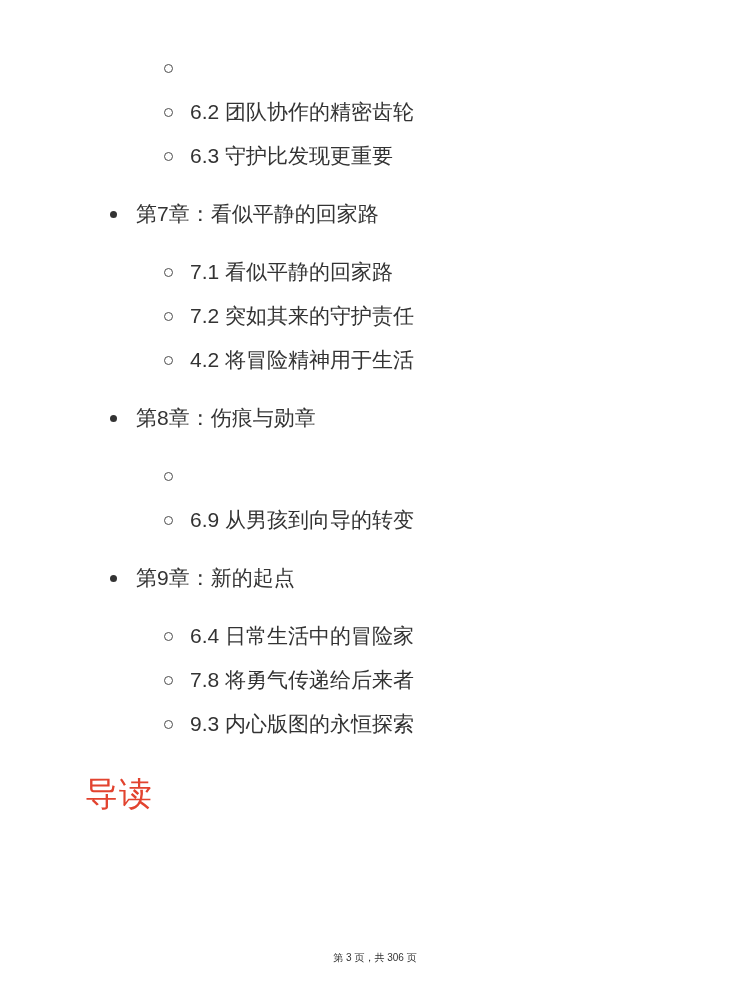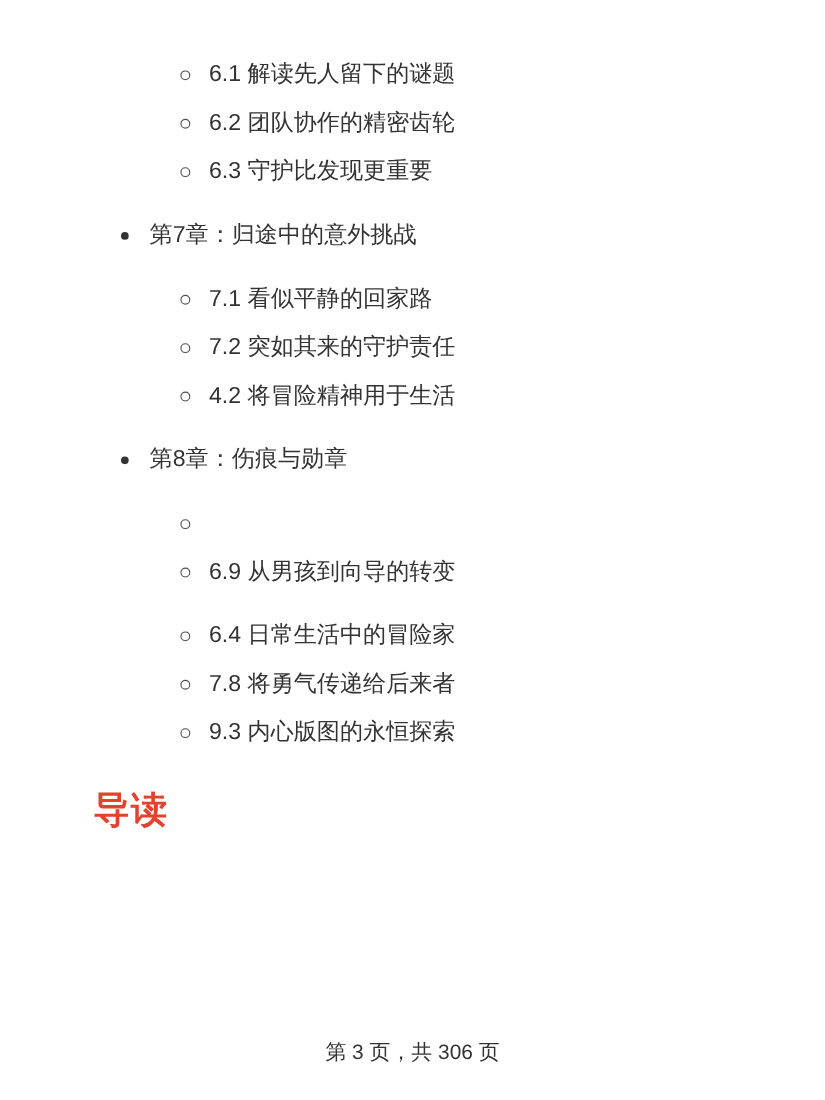--- a/index.html
+++ b/index.html
@@ -59,60 +59,59 @@
     border-radius: 50%;
     border: 1.4px solid #4d4d4d;
     background: transparent;
     margin-right: 17px;
     box-sizing: content-box;
   }
   .section-heading {
     margin: 26px 0 0 85px;
     font-size: 33px;
     line-height: 44px;
-    font-weight: 700;
+    font-weight: 400;
     letter-spacing: 1px;
   }
   .page-footer {
     position: absolute;
     left: 0;
     top: 946px;
     width: 100%;
     text-align: center;
-    font-size: 19px;
+    font-size: 10px;
     line-height: 24px;
     color: #333333;
   }
 </style>
 </head>
 <body>
 
 <div class="doc-page">
 
   <div class="toc">
 
     <ul class="toc-list">
       <li class="toc-row sub-row">
         <span class="bullet-circle"></span>
-        <span>6.1 解读先人留下的谜题</span>
       </li>
       <li class="toc-row sub-row">
         <span class="bullet-circle"></span>
         <span>6.2 团队协作的精密齿轮</span>
       </li>
       <li class="toc-row sub-row">
         <span class="bullet-circle"></span>
         <span>6.3 守护比发现更重要</span>
       </li>
     </ul>
 
     <ul class="toc-list">
       <li class="toc-row chapter-row">
         <span class="bullet-disc"></span>
-        <span>第7章：归途中的意外挑战</span>
+        <span>第7章：看似平静的回家路</span>
       </li>
       <li>
         <ul class="sub-list">
           <li class="toc-row sub-row">
             <span class="bullet-circle"></span>
             <span>7.1 看似平静的回家路</span>
           </li>
           <li class="toc-row sub-row">
             <span class="bullet-circle"></span>
             <span>7.2 突如其来的守护责任</span>
@@ -137,20 +136,24 @@
           </li>
           <li class="toc-row sub-row">
             <span class="bullet-circle"></span>
             <span>6.9 从男孩到向导的转变</span>
           </li>
         </ul>
       </li>
     </ul>
 
     <ul class="toc-list">
+      <li class="toc-row chapter-row">
+        <span class="bullet-disc"></span>
+        <span>第9章：新的起点</span>
+      </li>
       <li>
         <ul class="sub-list">
           <li class="toc-row sub-row">
             <span class="bullet-circle"></span>
             <span>6.4 日常生活中的冒险家</span>
           </li>
           <li class="toc-row sub-row">
             <span class="bullet-circle"></span>
             <span>7.8 将勇气传递给后来者</span>
           </li>

